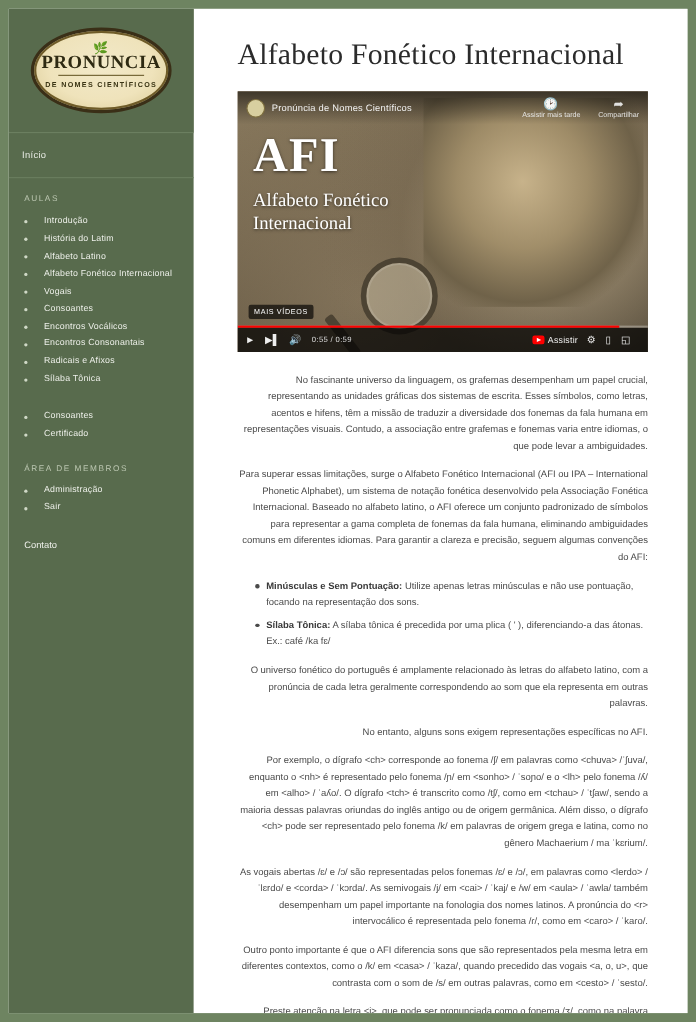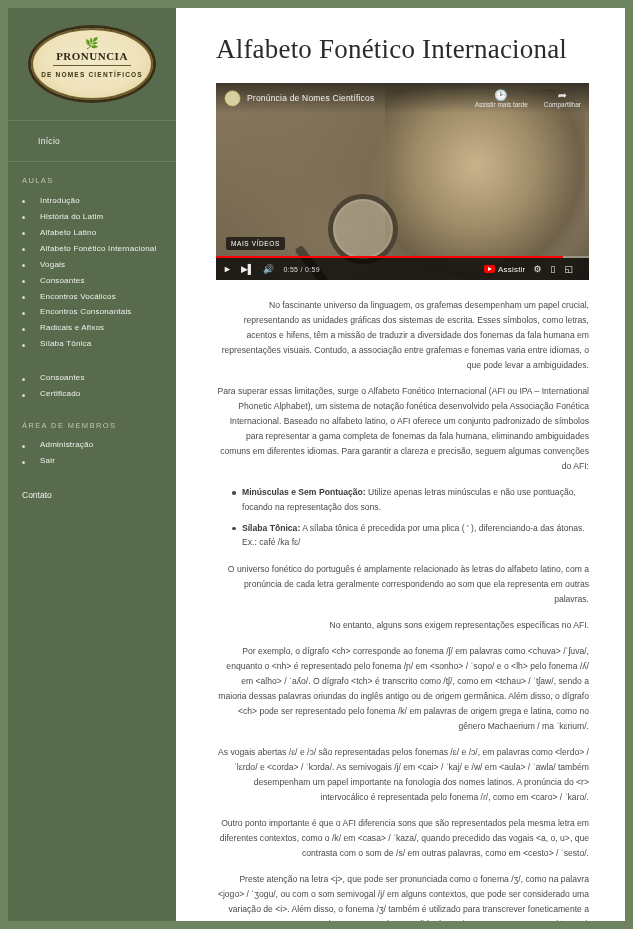--- a/index.html
+++ b/index.html
@@ -50,21 +50,21 @@
     box-shadow: 0 0 0 2px #6f5c29 inset;
     display: flex;
     flex-direction: column;
     align-items: center;
     justify-content: center;
     position: relative;
   }
   .logo .brand {
     font-family: "Liberation Serif", serif;
     font-weight: bold;
-    font-size: 11px;
+    font-size: 17px;
     letter-spacing: 0.5px;
     color: #2e2a12;
     line-height: 1;
   }
   .logo .brand-sub {
     font-size: 6.5px;
     letter-spacing: 1.2px;
     color: #3a3414;
     margin-top: 3px;
     font-weight: bold;
@@ -89,21 +89,21 @@
     margin: 0;
   }
   .nav-top {
     padding: 12px 0 12px 0;
   }
   .nav-top a {
     display: block;
     font-size: 8.5px;
     color: #e9ece5;
     text-decoration: none;
-    padding: 3px 30px;
+    padding: 3px 12px;
     letter-spacing: 0.3px;
   }
   .section {
     padding: 14px 14px 4px 14px;
   }
   .section-title {
     font-size: 7.5px;
     letter-spacing: 1.4px;
     color: #bcc7b1;
     text-transform: uppercase;
@@ -146,21 +146,21 @@
     font-weight: normal;
     font-size: 27px;
     color: #2b2b2b;
     letter-spacing: 0.2px;
     margin-bottom: 18px;
   }
   
   .video {
     position: relative;
     width: 100%;
-    height: 197px;
+    height: 237px;
     background: linear-gradient(135deg, #7a6a53 0%, #6d5f4b 40%, #5b5242 100%);
     overflow: hidden;
     margin-bottom: 18px;
   }
   .video .photo {
     position: absolute;
     inset: 0;
     background:
       radial-gradient(circle at 78% 52%, rgba(190,172,140,0.85) 0%, rgba(120,104,80,0.2) 45%, rgba(60,52,40,0) 70%),
       radial-gradient(circle at 30% 80%, rgba(150,132,104,0.6) 0%, rgba(70,62,48,0) 60%),
@@ -418,20 +418,25 @@
           <div class="v-action">
             <span class="gi">🕑</span>
             <span>Assistir mais tarde</span>
           </div>
           <div class="v-action">
             <span class="gi">➦</span>
             <span>Compartilhar</span>
           </div>
         </div>
 
+        <div class="v-headline">
+          <div class="afi">AFI</div>
+          <div class="sub1">Alfabeto Fonético</div>
+          <div class="sub2">Internacional</div>
+        </div>
 
         <div class="v-more">MAIS VÍDEOS</div>
 
         <div class="progress">
             <span style="width: 93%;"></span>
           </div>
 
         <div class="v-controls">
           <span class="ctl">►</span>
           <span class="ctl">▶▌</span>

